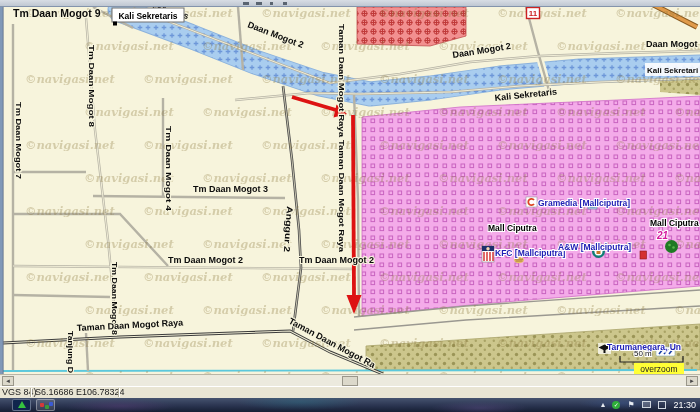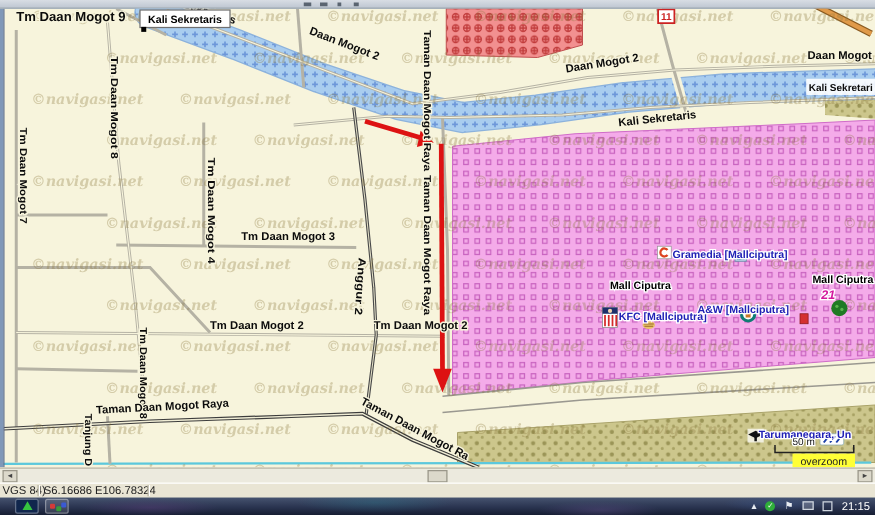--- a/index.html
+++ b/index.html
@@ -347,16 +347,16 @@
       <div class="dot" style="left:3px;top:3px;background:#d43a3a"></div>
       <div class="dot" style="left:8px;top:5px;background:#3a9a3a"></div>
       <div class="dot" style="left:12px;top:2px;background:#3a5ad4"></div>
     </div>
     <div class="tray">
       <span>▴</span>
       <span class="tr-shield">✓</span>
       <span>⚑</span>
       <span class="tr-net"></span>
       <span class="tr-clip"></span>
-      <span class="clock">21:15</span>
+      <span class="clock">21:30</span>
     </div>
   </div>
 </div>
 
 </body></html>

